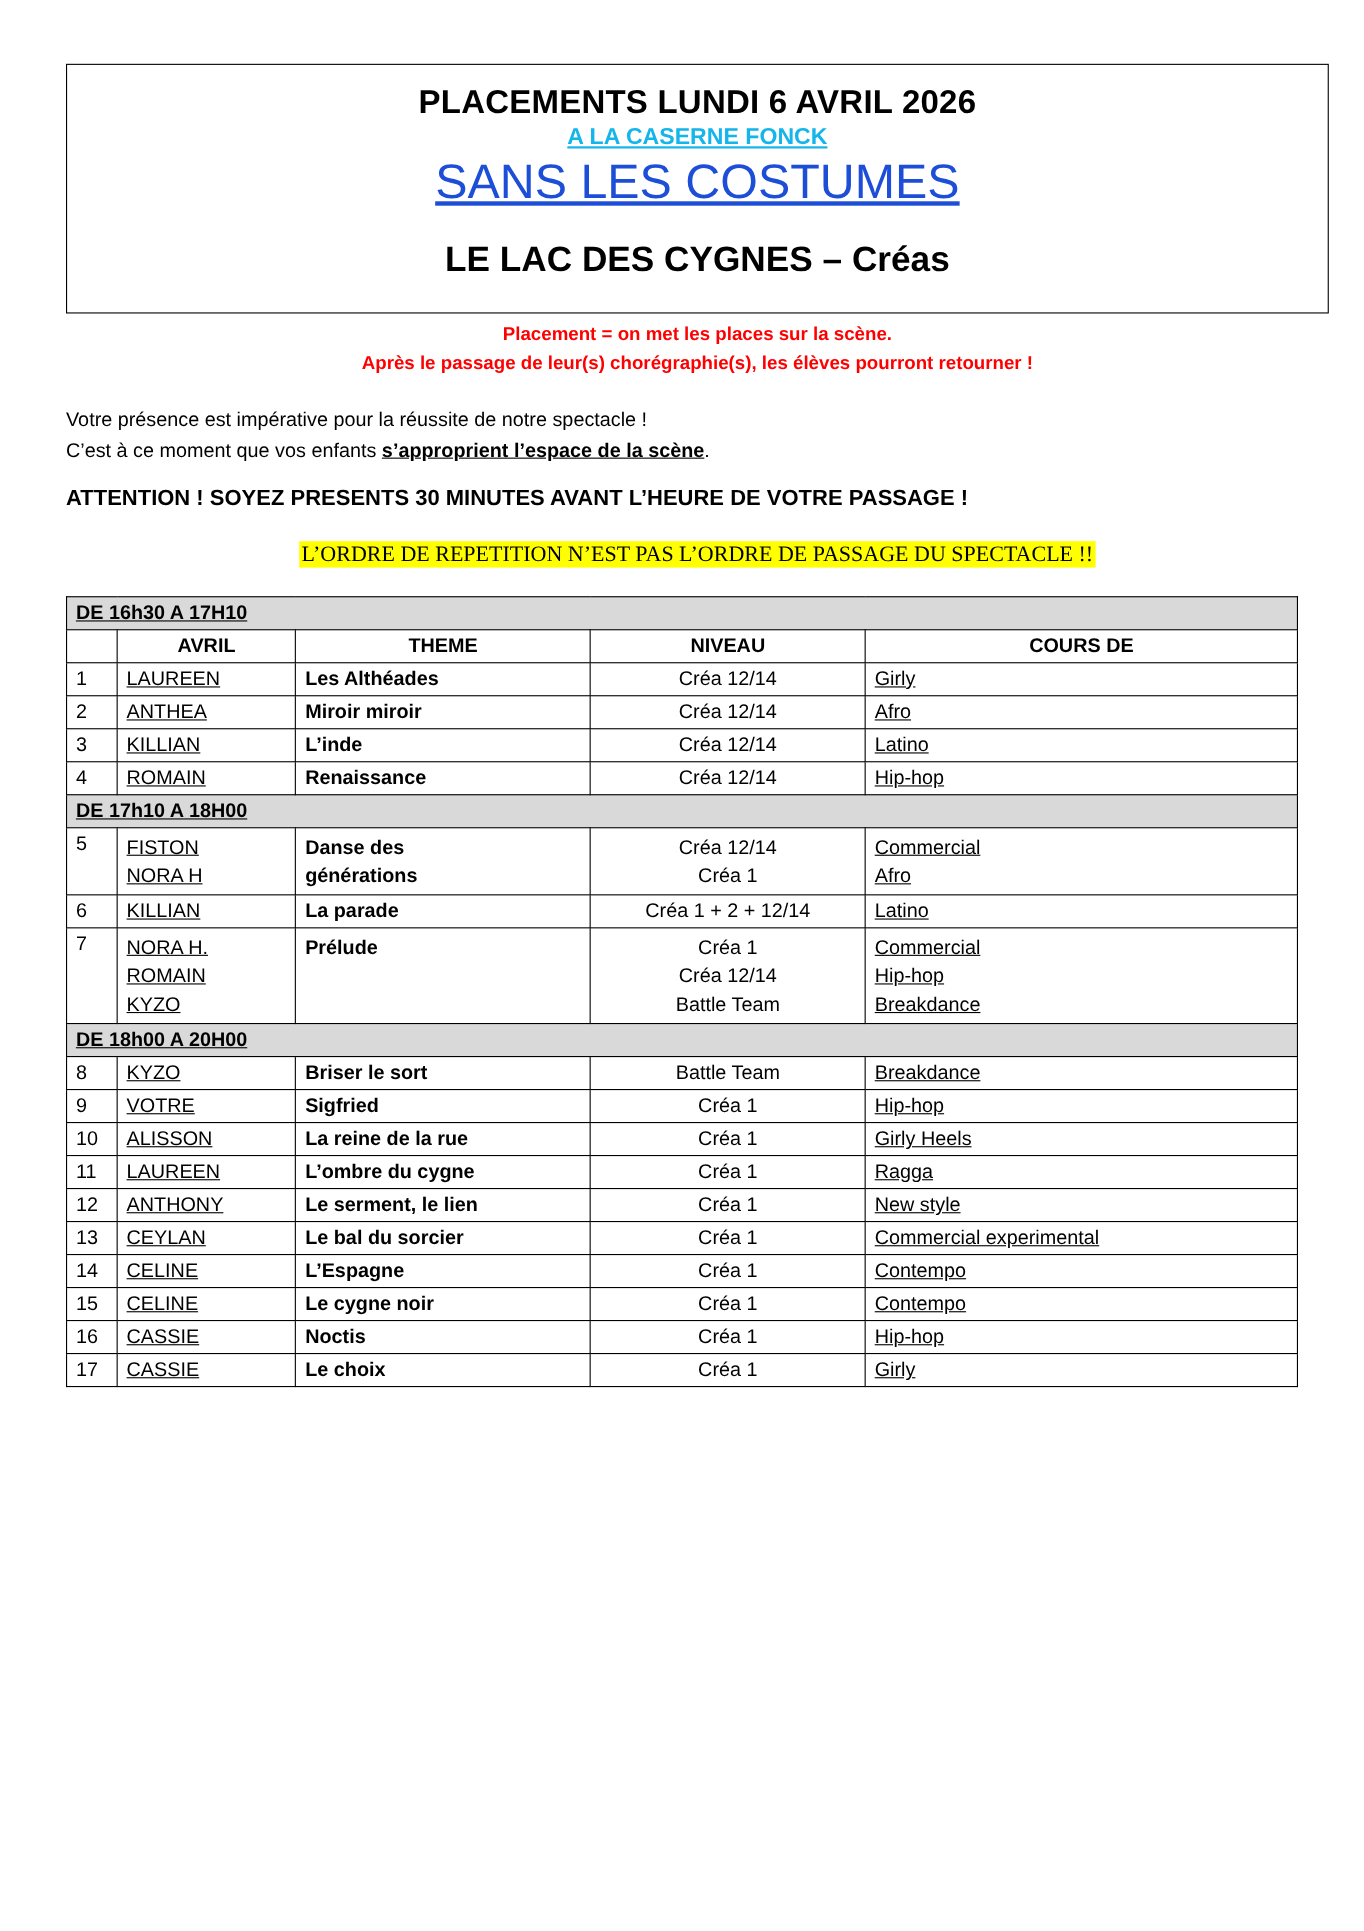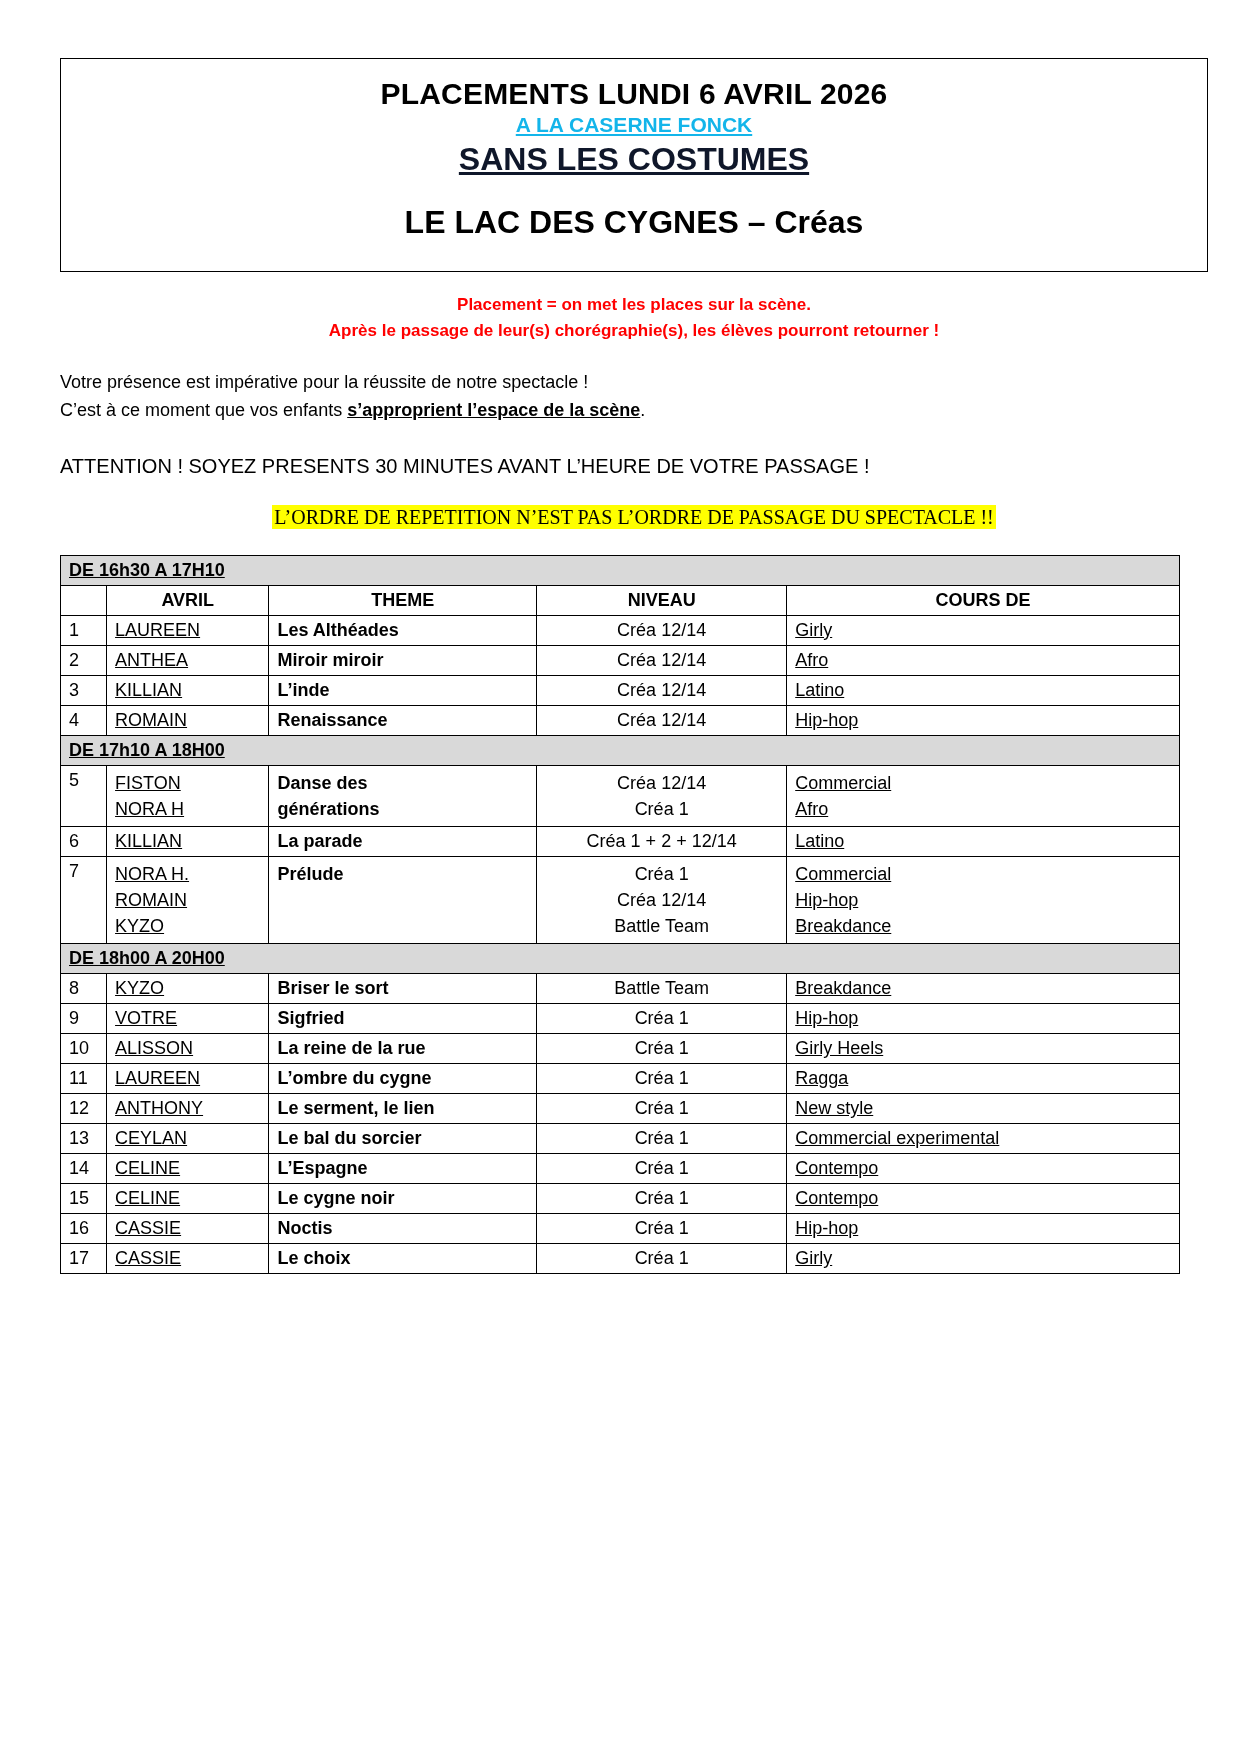--- a/index.html
+++ b/index.html
@@ -35,56 +35,56 @@
     margin: 4px 0 2px 0;
   }
   .header-line2 {
     font-size: 21px;
     font-weight: bold;
     color: #13b5ea;
     text-decoration: underline;
     margin: 2px 0 2px 0;
   }
   .header-line3 {
-    font-size: 32px;
-    font-weight: bold;
-    color: #0f172a;
+    font-size: 44px;
+    font-weight: normal;
+    color: #1d4ed8;
     text-decoration: underline;
     margin: 4px 0 12px 0;
   }
   .header-line4 {
     font-size: 32px;
     font-weight: bold;
     color: #000;
     margin: 26px 0 4px 0;
   }
 
   
   .red-note {
     color: #ff0000;
     font-weight: bold;
     font-size: 17px;
     text-align: center;
     line-height: 1.5;
-    margin-top: 20px;
+    margin-top: 6px;
   }
   .para {
     font-size: 18px;
     line-height: 1.55;
     margin-top: 26px;
     color: #000;
   }
   .para .u-bold {
     font-weight: bold;
     text-decoration: underline;
   }
   .attention {
     font-size: 20px;
-    font-weight: normal;
-    margin-top: 30px;
+    font-weight: bold;
+    margin-top: 18px;
     color: #000;
   }
   .highlight-wrap {
     text-align: center;
     margin-top: 28px;
   }
   .highlight {
     background: #ffff00;
     font-family: "Liberation Serif", serif;
     font-size: 20px;

